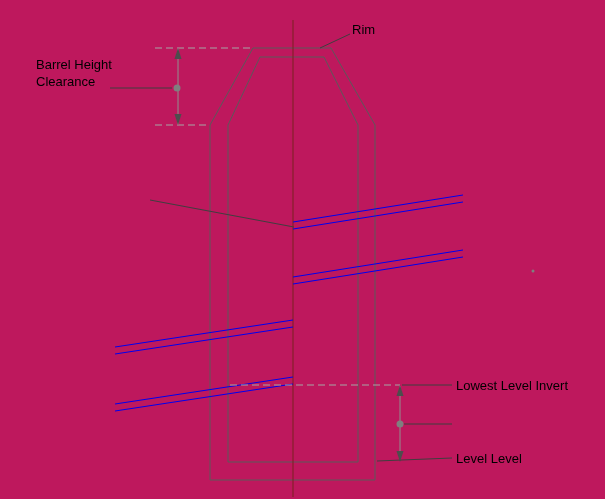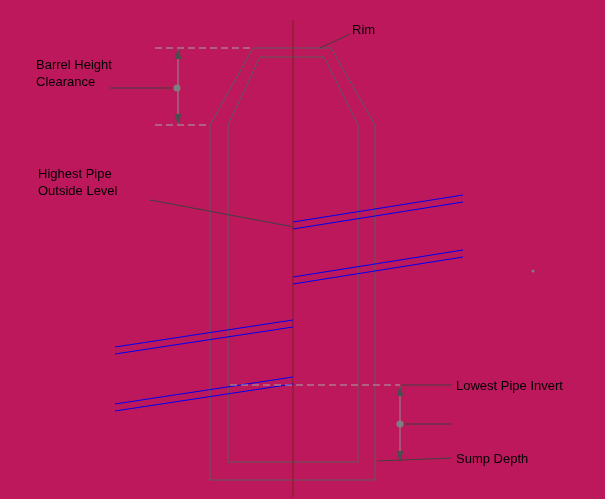--- a/index.html
+++ b/index.html
@@ -88,20 +88,18 @@
       <circle cx="400" cy="424" r="3.5"></circle>
       <circle cx="533" cy="271" r="1.5"></circle>
     </g>
   </svg>
 
   <div class="label" style="left:352px; top:21px;">Rim</div>
 
   <div class="label" style="left:36px; top:56px;">Barrel Height
 Clearance</div>
 
-  <div class="label" style="left:38px; top:165px;">Highest Pipe
-Outside Level</div>
 
-  <div class="label" style="left:456px; top:377px;">Lowest Pipe Invert</div>
+  <div class="label" style="left:456px; top:377px;">Lowest Level Invert</div>
 
 
-  <div class="label" style="left:456px; top:450px;">Sump Depth</div>
+  <div class="label" style="left:456px; top:450px;">Level Level</div>
 </div>
 
 </body></html>

